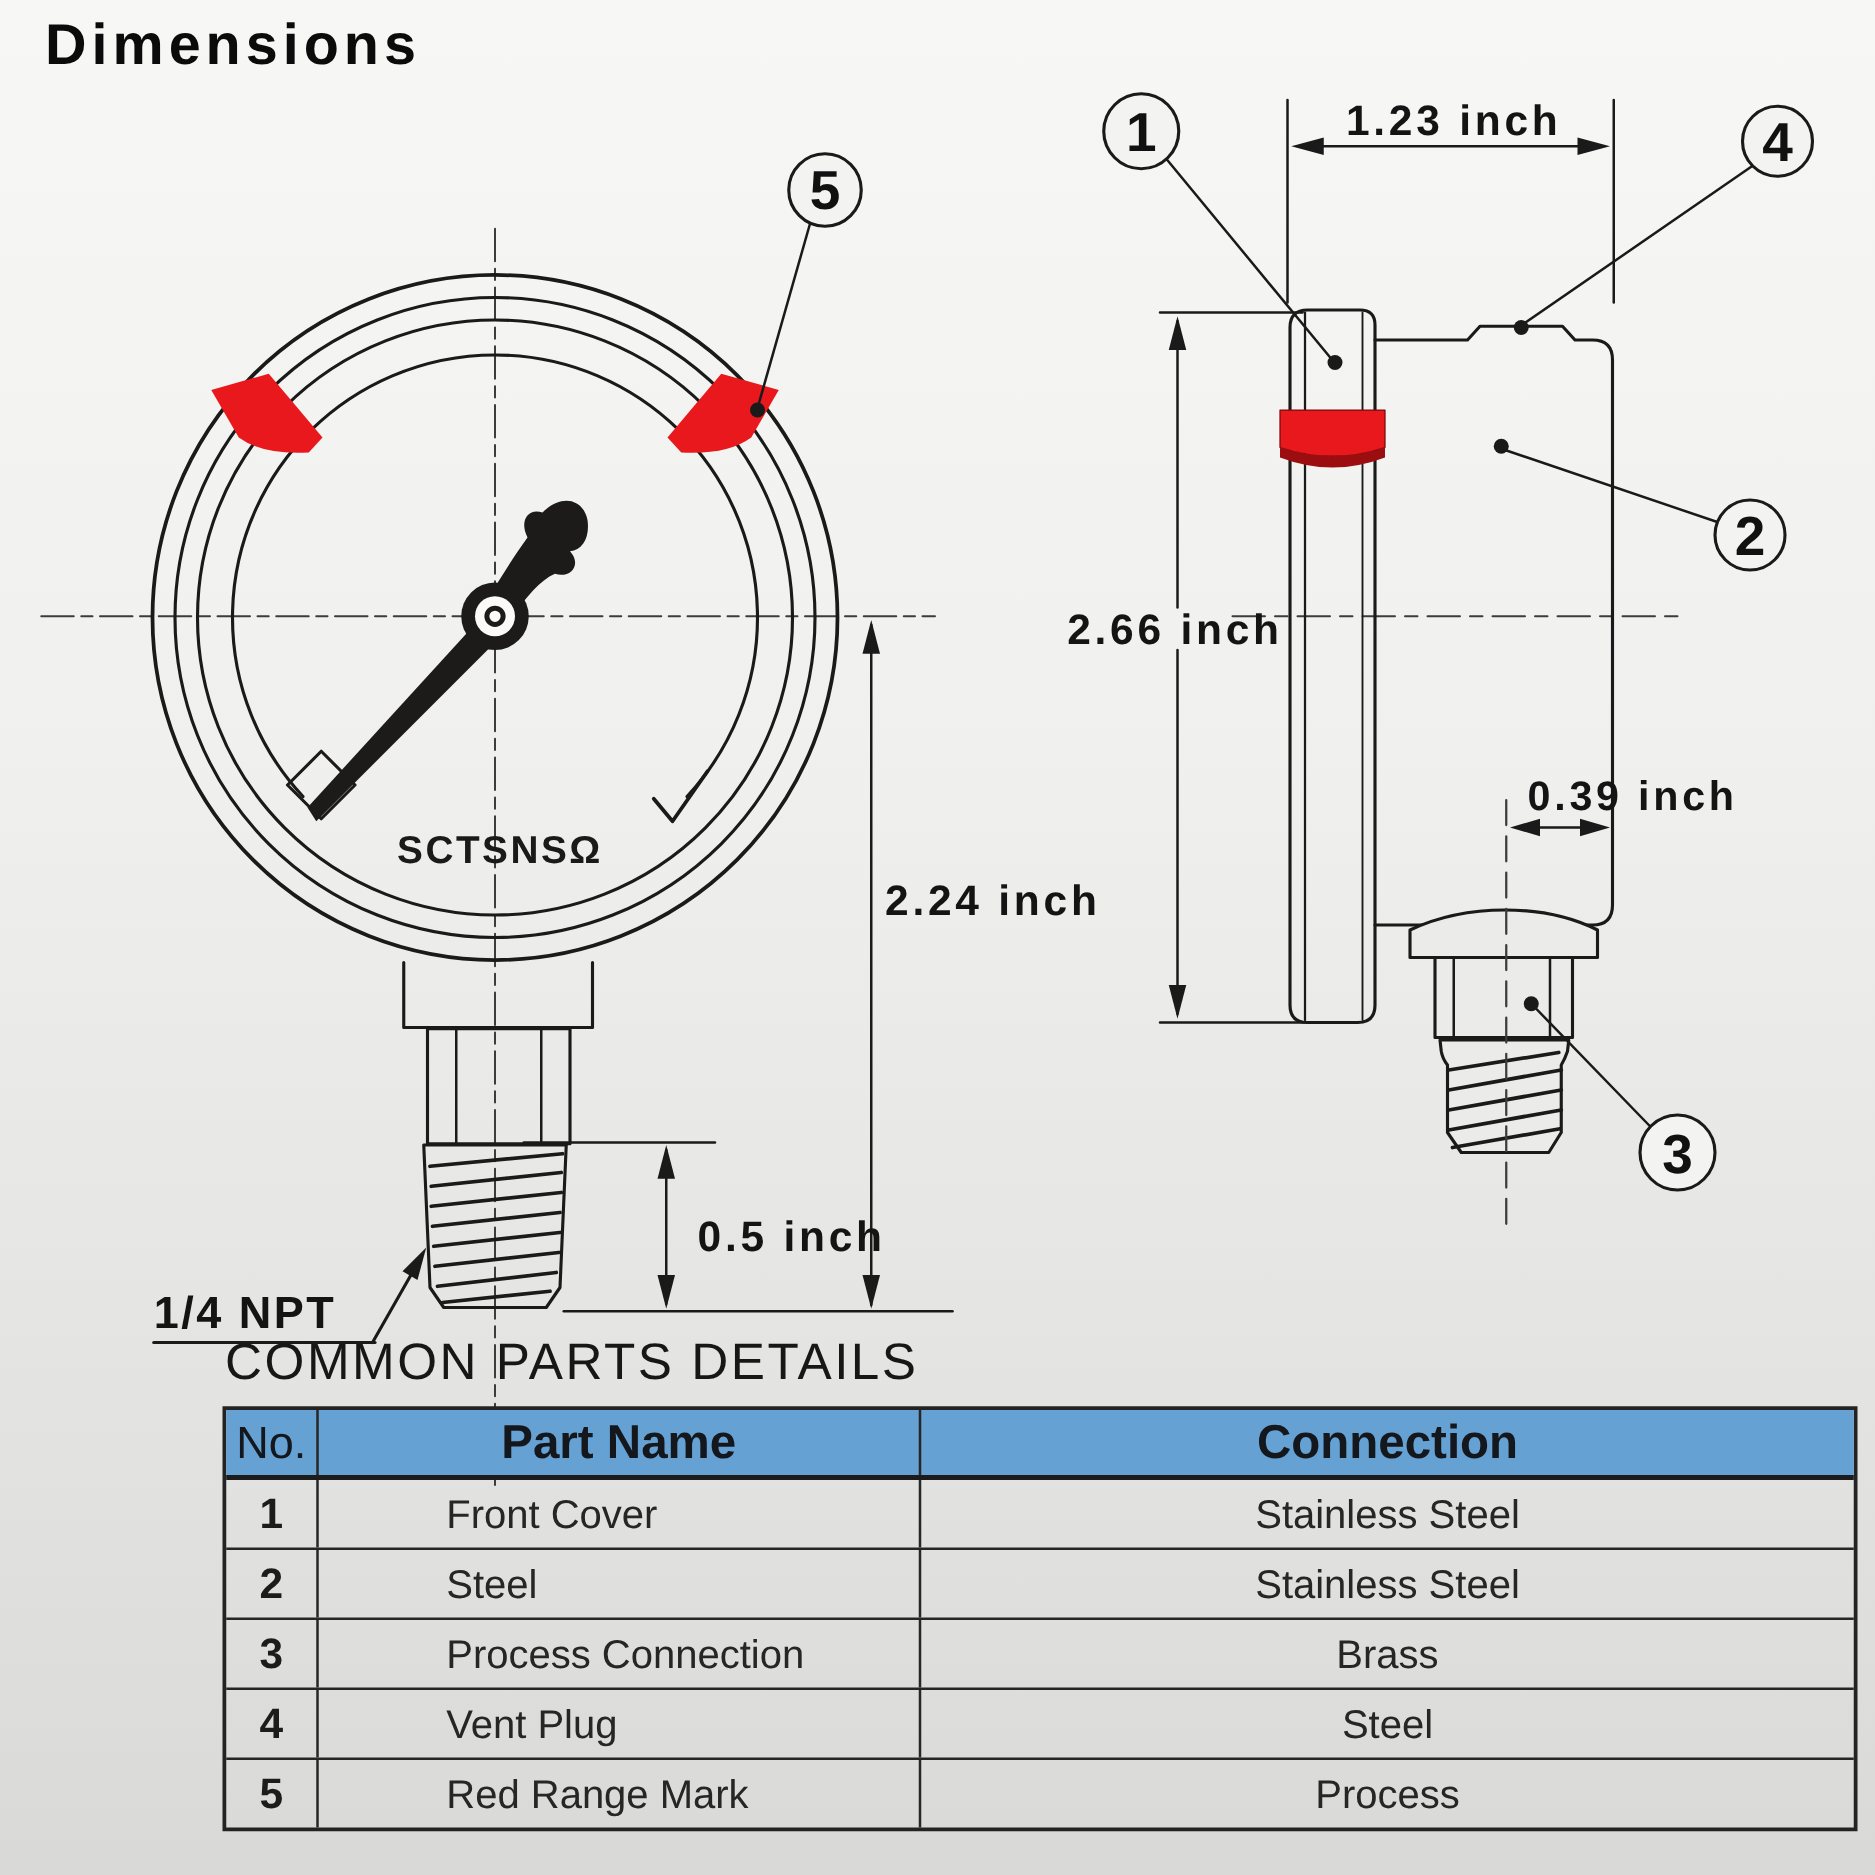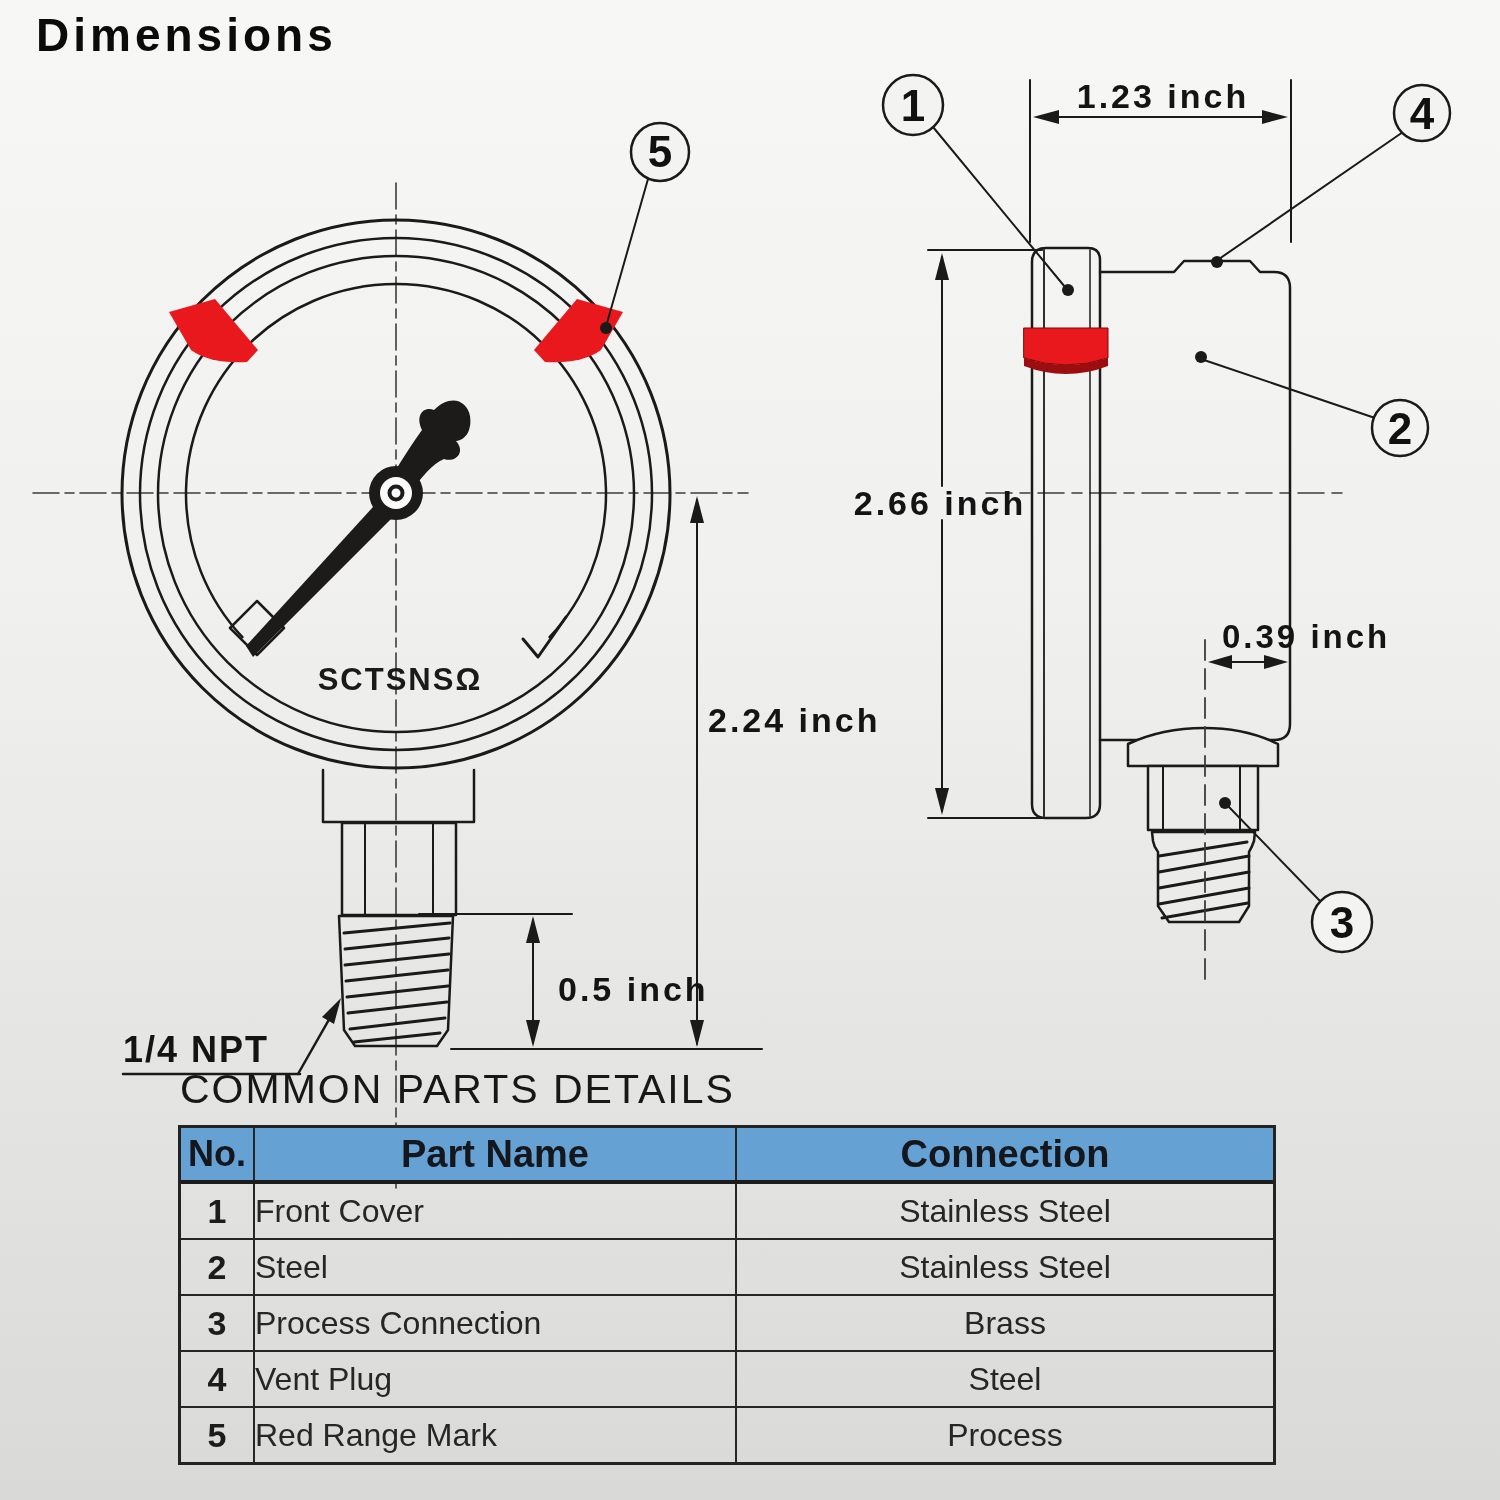--- a/index.html
+++ b/index.html
@@ -12,21 +12,21 @@
     color:#1a1a1a;
   }
   .page-title{
     position:absolute;left:36px;top:12px;
     font-weight:900;font-size:46px;line-height:1;
     letter-spacing:4px;color:#0b0b0b;
   }
   svg.drawing{position:absolute;left:0;top:0;width:1500px;height:1500px;}
 
   
-  .table-block{position:absolute;left:178px;top:1066px;width:1098px;}
+  .table-block{position:absolute;left:178px;top:1066px;width:1308px;}
   .table-title{
     font-size:41px;font-weight:400;letter-spacing:2px;color:#171717;
     margin:0 0 12px 2px;
   }
   .parts-table{
     border:3px solid #232323;
     background:transparent;
   }
   .t-row{
     display:grid;
@@ -35,23 +35,23 @@
   }
   .t-head{
     background:#66a1d4;
     height:52px;
     border-bottom:4px solid #1c1c1c;
   }
   .t-body-row{height:54px;border-bottom:2.5px solid #262626;}
   .t-body-row:last-child{border-bottom:none;}
   .cell{height:100%;display:flex;align-items:center;}
   .c-no{justify-content:center;border-right:2.5px solid #262626;}
-  .c-part{justify-content:flex-start;border-right:2.5px solid #262626;}
+  .c-part{justify-content:flex-start;padding-left:102px;border-right:2.5px solid #262626;}
   .c-mat{justify-content:center;}
-  .t-head .c-no{font-weight:bold;font-size:36px;color:#14171c;}
+  .t-head .c-no{font-weight:normal;font-size:36px;color:#14171c;}
   .t-head .c-part,.t-head .c-mat{font-weight:bold;font-size:38px;color:#14171c;justify-content:center;padding-left:0;}
   .t-body-row .c-no{font-weight:bold;font-size:34px;color:#1c1c1c;}
   .t-body-row .c-part,.t-body-row .c-mat{font-size:32px;color:#262626;}
 </style>
 </head>
 <body>
 
 <div class="page-title">Dimensions</div>
 
 <svg class="drawing" viewBox="0 0 1500 1500">

